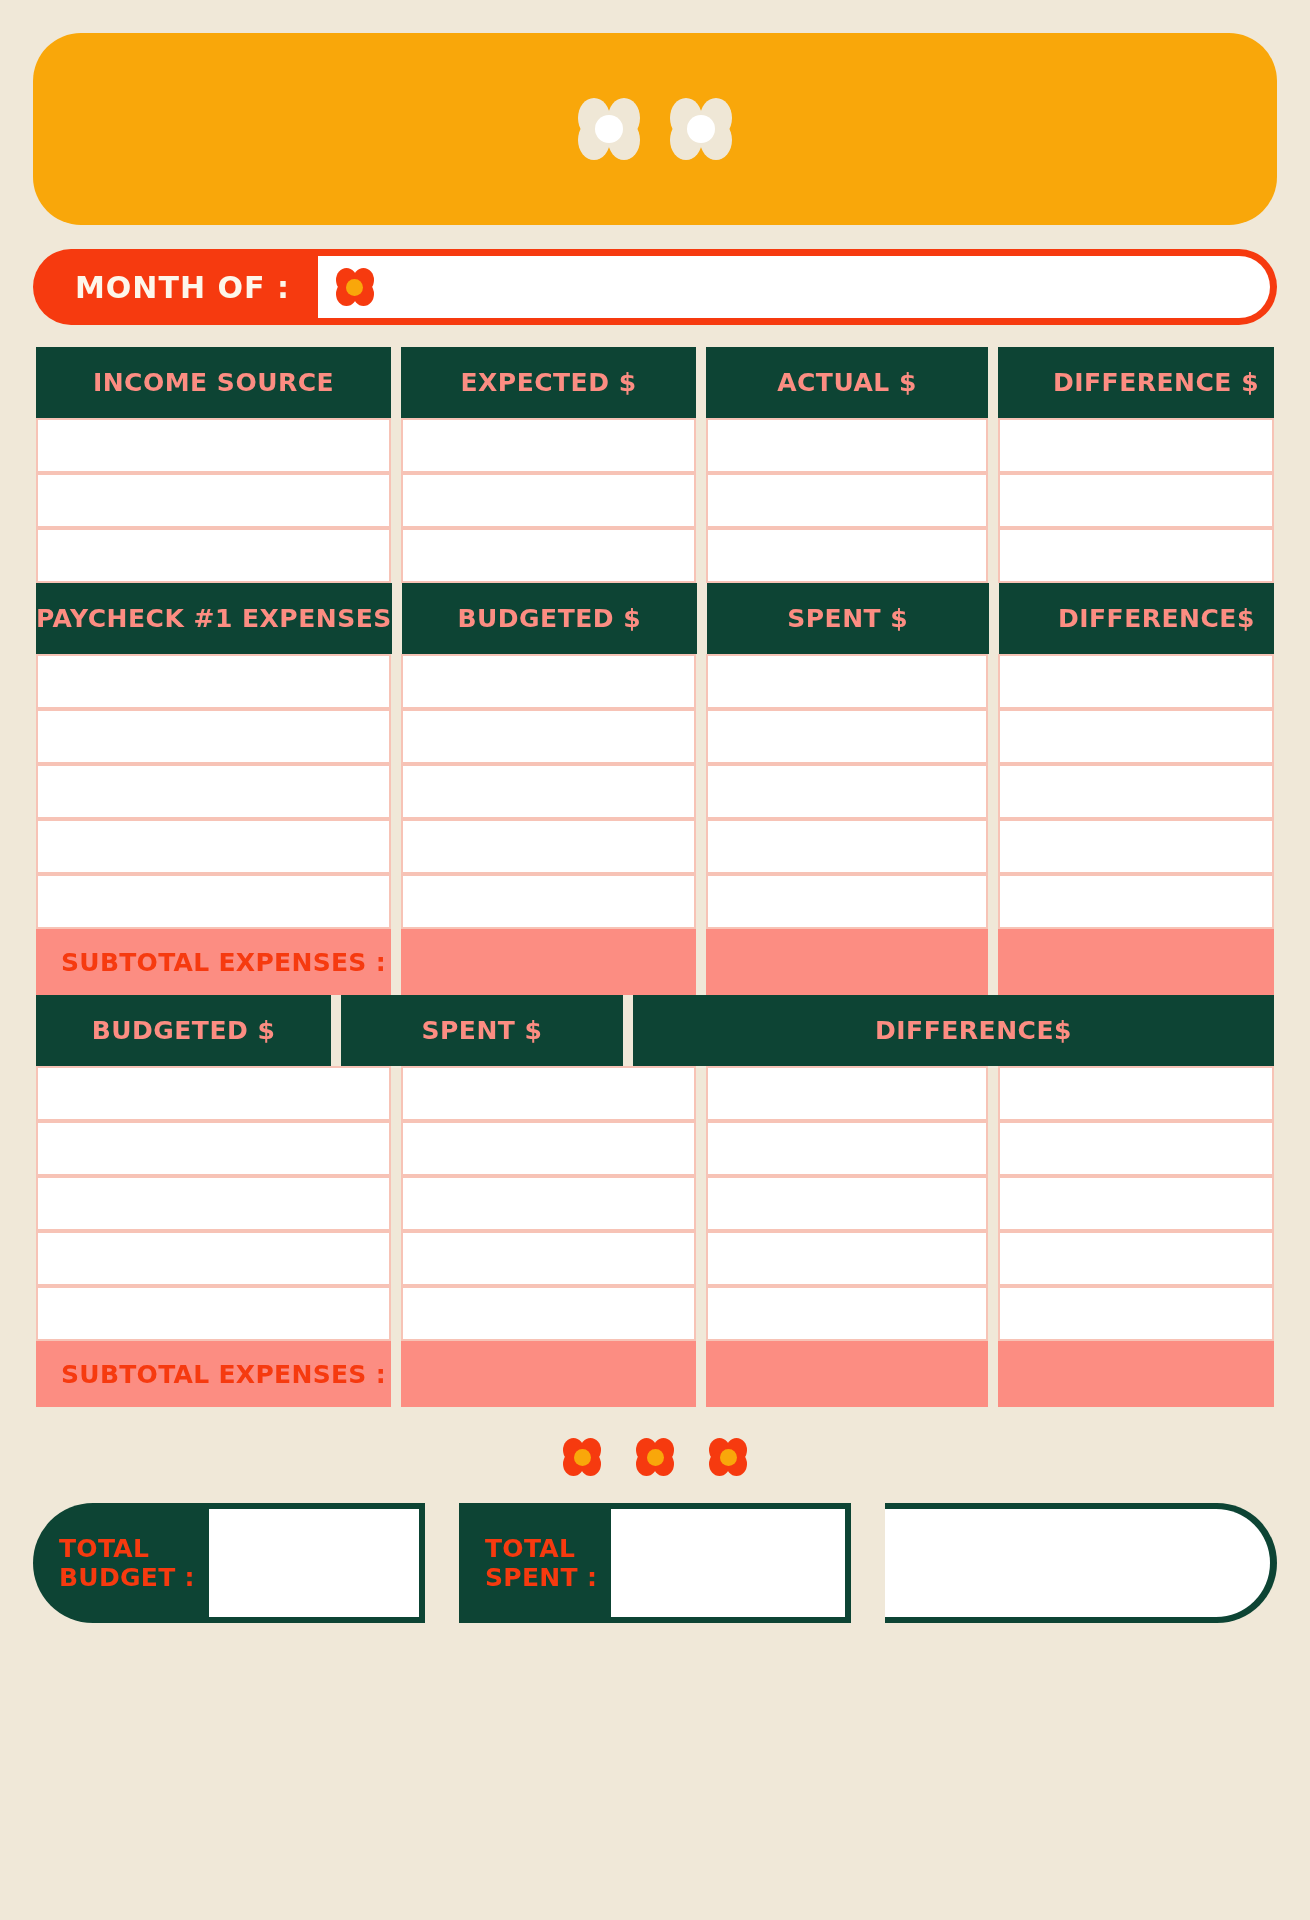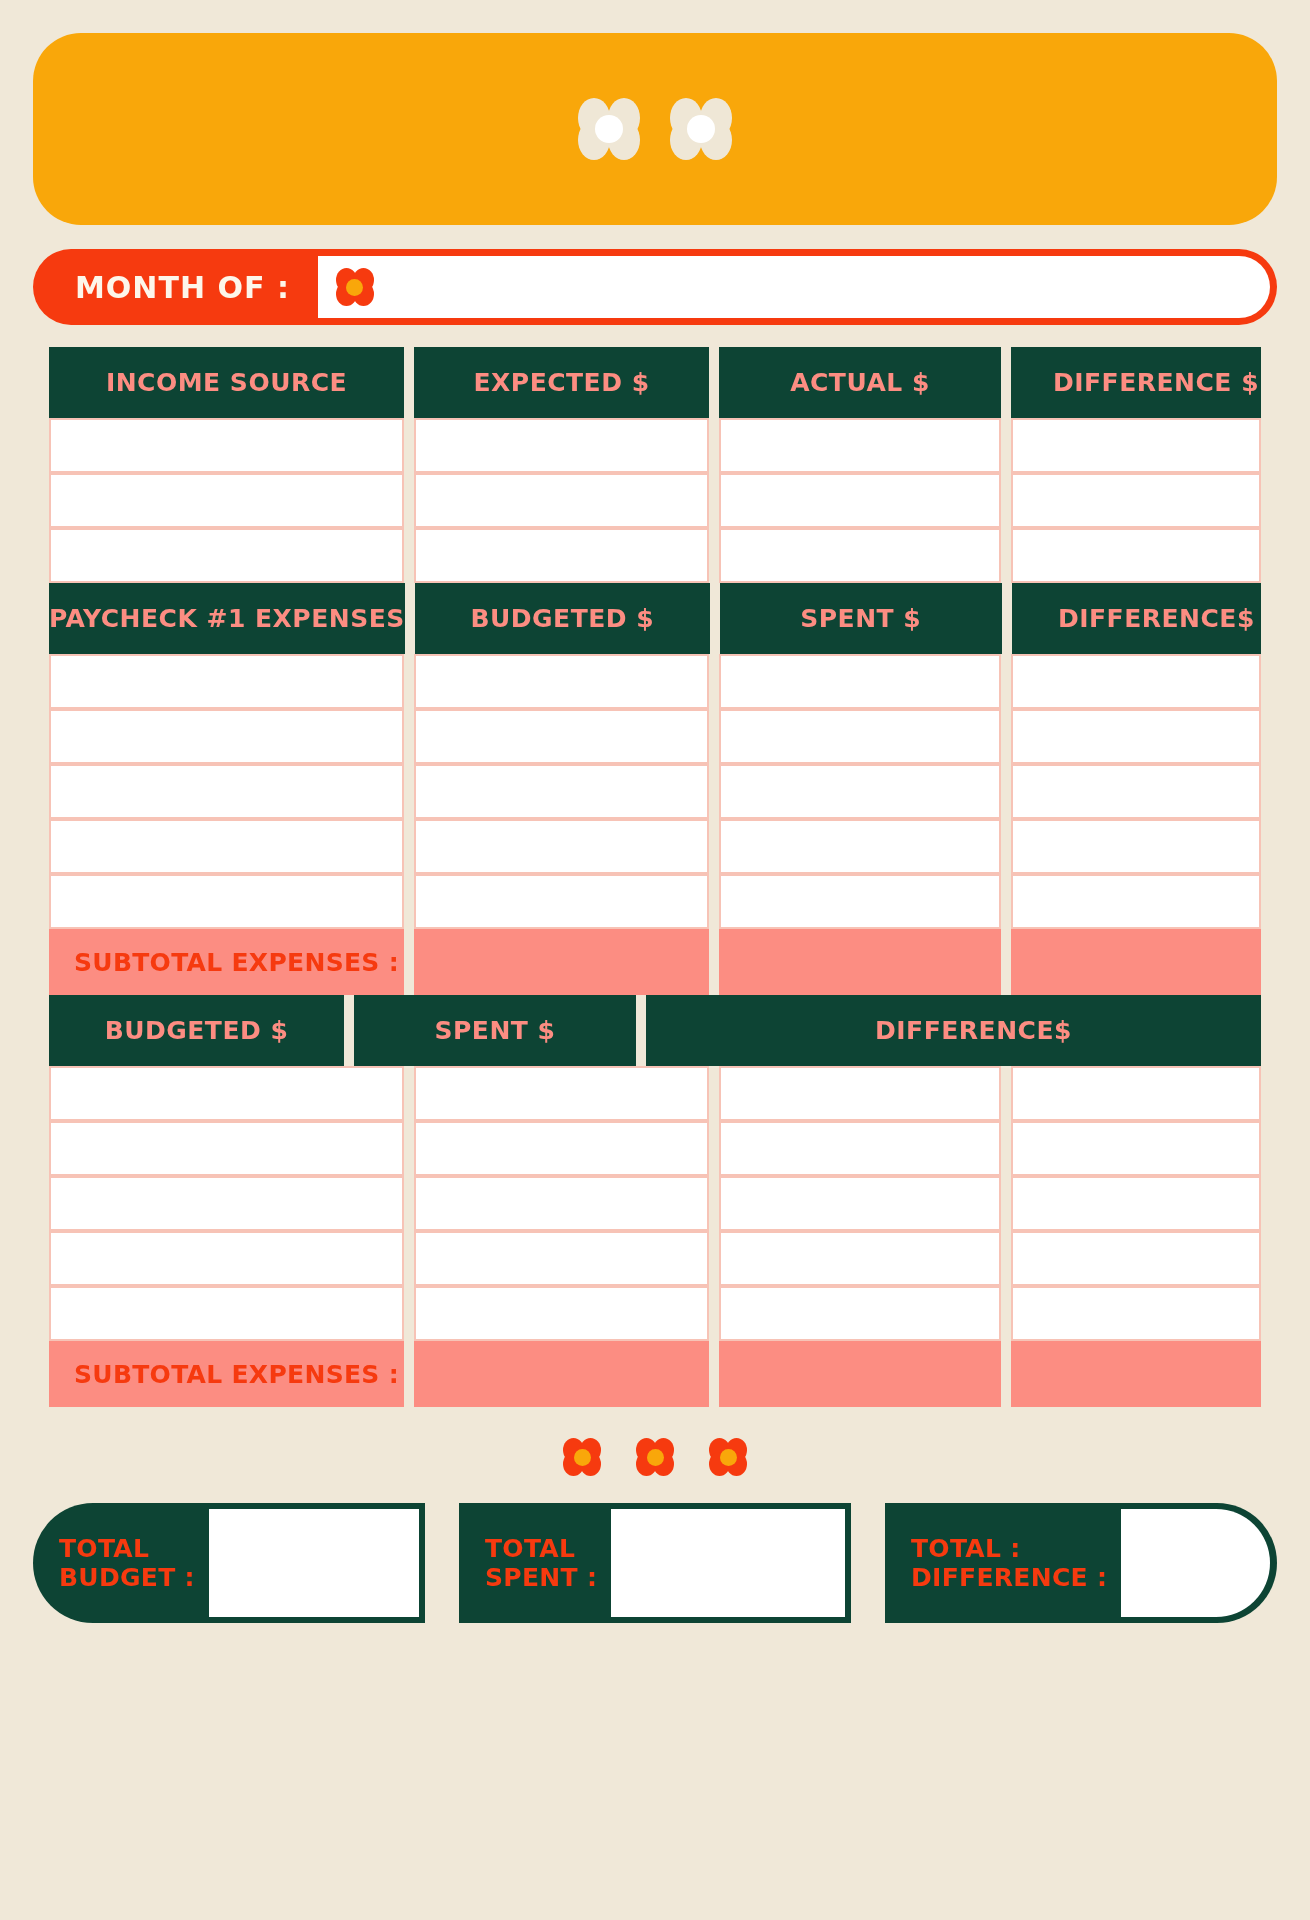--- a/index.html
+++ b/index.html
@@ -114,21 +114,21 @@
   .month-value {
     font-family: "DejaVu Sans", sans-serif;
     font-weight: bold;
     font-size: 26px;
     color: #14452f;
     margin-left: 14px;
   }
 
   
   .grid {
-    margin: 0 24px;
+    margin: 0 11px;
   }
   .row {
     display: flex;
     gap: 10px;
   }
   .row + .row { margin-top: 0; }
 
   .col-1 { flex: 0 0 355px; }
   .col-2 { flex: 0 0 295px; }
   .col-3 { flex: 0 0 282px; }
@@ -443,21 +443,17 @@
       <div class="total-field"></div>
     </div>
     <div class="total-box">
       <div class="total-label">
         <span class="total-label-text">TOTAL
 SPENT :</span>
       </div>
       <div class="total-field"></div>
     </div>
     <div class="total-box last">
-      <div class="total-label">
-        <span class="total-label-text">TOTAL :
-DIFFERENCE :</span>
-      </div>
       <div class="total-field"></div>
     </div>
   </div>
 
 </div>
 
 </body></html>

